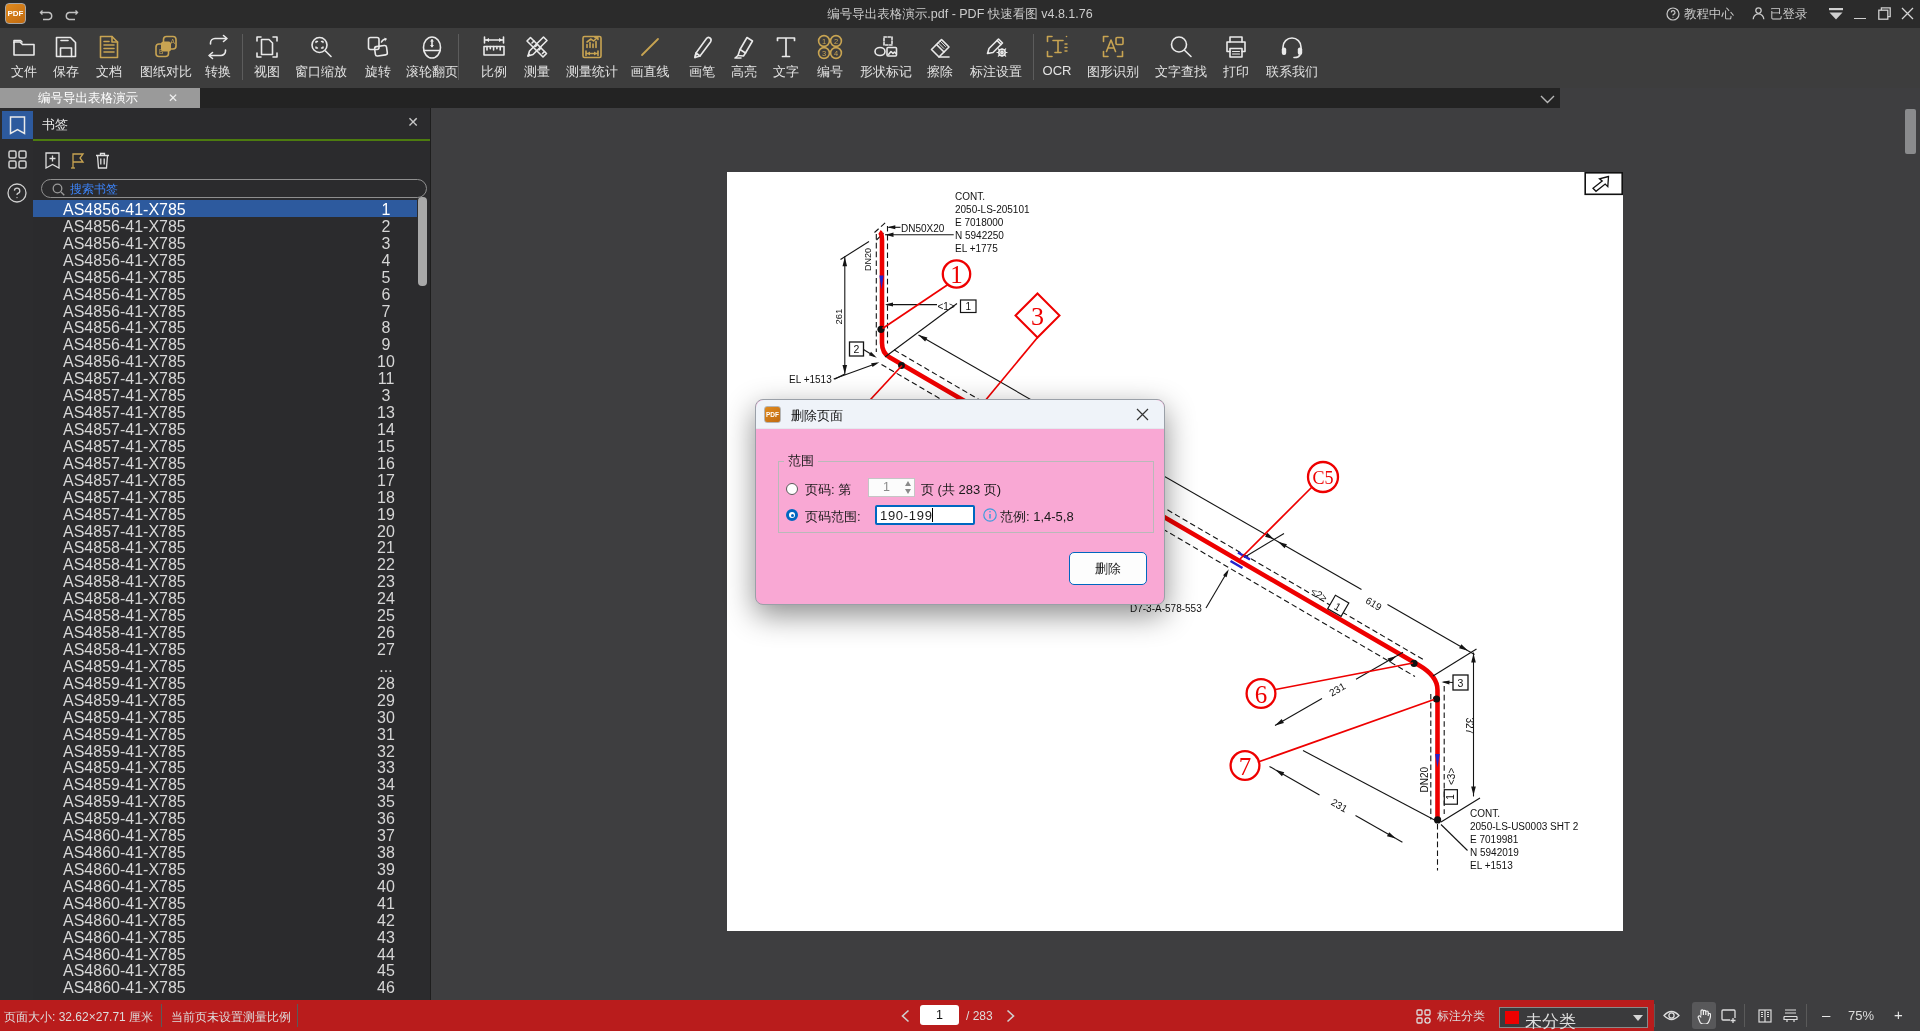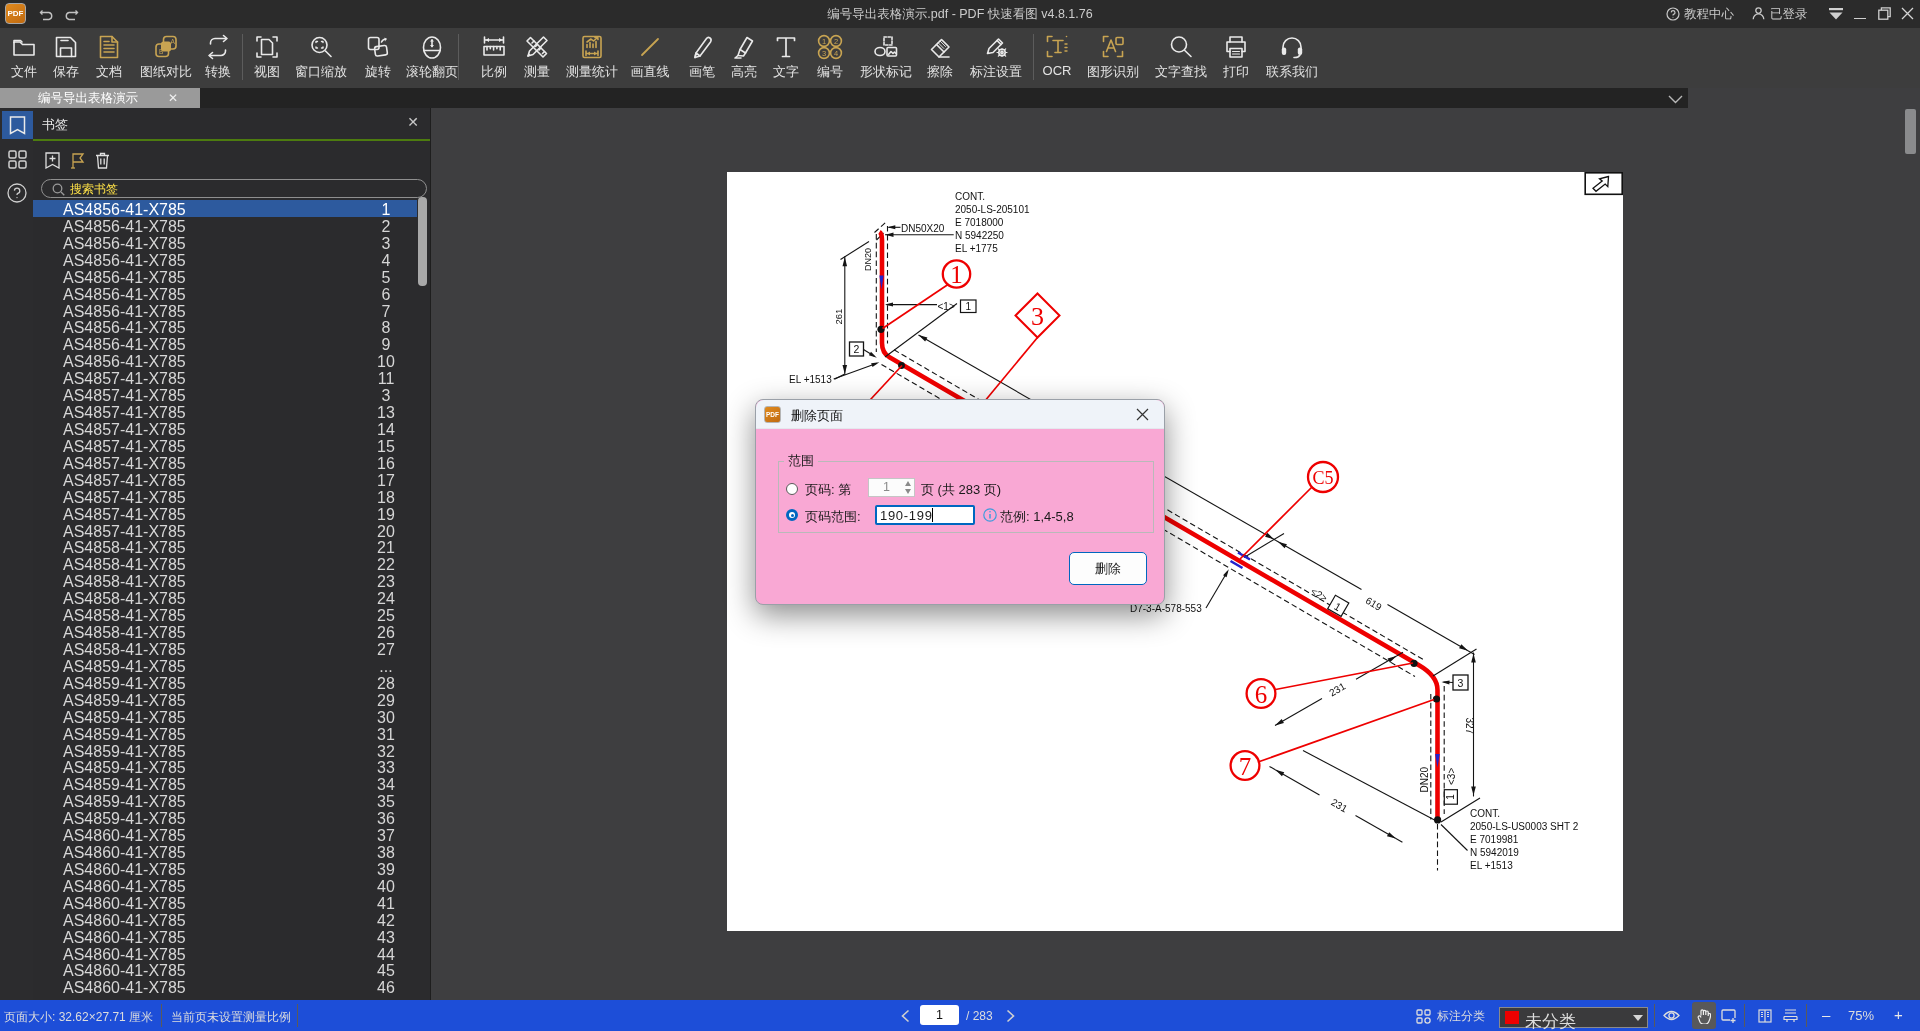--- a/index.html
+++ b/index.html
@@ -9,46 +9,46 @@
   
   #titlebar { position:absolute; left:0; top:0; width:1920px; height:28px; background:#2b2b2b; }
   #titlebar .title { position:absolute; left:0; right:0; top:0; height:28px; line-height:28px;
     text-align:center; color:#cccccc; font-size:12.5px; }
   
   #toolbar { position:absolute; left:0; top:28px; width:1920px; height:60px; background:#3d3d3d; }
   .tbtn { position:absolute; top:4px; height:54px; text-align:center; color:#e3e3e3; font-size:13px; }
   .tbtn svg { display:block; margin:2px auto 3px auto; }
   .tsep { position:absolute; top:6px; width:1px; height:46px; background:#5c5c5c; }
   
-  #tabbar { position:absolute; left:0; top:88px; width:1688px; height:20px; background:#232323; }
+  #tabbar { position:absolute; left:0; top:88px; width:1560px; height:20px; background:#232323; }
   #tab1 { position:absolute; left:0; top:0; width:200px; height:20px; background:#9a9a9a;
     color:#ffffff; font-size:12.5px; line-height:20px; }
   #tab1 span.lbl { position:absolute; left:38px; }
   #tab1 span.x { position:absolute; left:168px; color:#f0f0f0; font-size:12px; }
   #tabchev { position:absolute; right:6px; top:2px; color:#b5b5b5; font-size:13px; }
   
   #strip { position:absolute; left:0; top:108px; width:33px; height:892px; background:#2c2c2e; }
   
   #panel { position:absolute; left:33px; top:108px; width:398px; height:892px; background:#2b2b2d;
     border-right:1px solid #1e1e1e; }
   #panel .hdr { position:absolute; left:0; top:0; width:100%; height:33px; border-bottom:2px solid #4d7c0f; }
   #panel .hdr .t { position:absolute; left:9px; top:8px; color:#e8e8e8; font-size:13px; }
   #panel .hdr .x { position:absolute; right:11px; top:6px; color:#c9c9c9; font-size:14px; }
   #srch { position:absolute; left:8px; top:71px; width:386px; height:19px; border:1px solid #8f8f8f;
-    border-radius:9.5px; color:#fde047; font-size:12px; line-height:18px; }
+    border-radius:9.5px; color:#3b82f6; font-size:12px; line-height:18px; }
   #list { position:absolute; left:0; top:92px; width:398px; }
   .row { position:relative; width:384px; height:16.93px; font-size:16px; color:#d6d6d6; }
   .row .n { position:absolute; left:30px; top:1px; }
   .row .p { position:absolute; left:337px; top:1px; width:32px; text-align:center; }
   .row.sel { background:#2d5a9e; color:#ffffff; }
   
   #content { position:absolute; left:432px; top:108px; width:1488px; height:892px; background:#3e3e40; }
   #page { position:absolute; left:295px; top:64px; width:896px; height:759px; background:#ffffff; }
   
-  #status { position:absolute; left:0; top:1000px; width:1920px; height:31px; background:#1d4ed8; color:#dddddd; font-size:12px; }
+  #status { position:absolute; left:0; top:1000px; width:1654px; height:31px; background:#b91c1c; color:#dddddd; font-size:12px; }
   .ssep { position:absolute; top:4px; width:1px; height:23px; background:#5a5a5a; }
   
   #dlg { position:absolute; left:755px; top:399px; width:410px; height:206px; background:#f9a8d4;
     border:1px solid #9aa0a8; border-radius:8px; box-shadow:0 10px 30px rgba(0,0,0,.45); font-size:13px; color:#1a1a1a; }
   #dlg .cap { position:absolute; left:0; top:0; width:100%; height:29px; background:#eff3f9;
     border-radius:8px 8px 0 0; border-bottom:1px solid #e4e8ee; }
 </style>
 </head>
 <body>
 <div id="titlebar">

